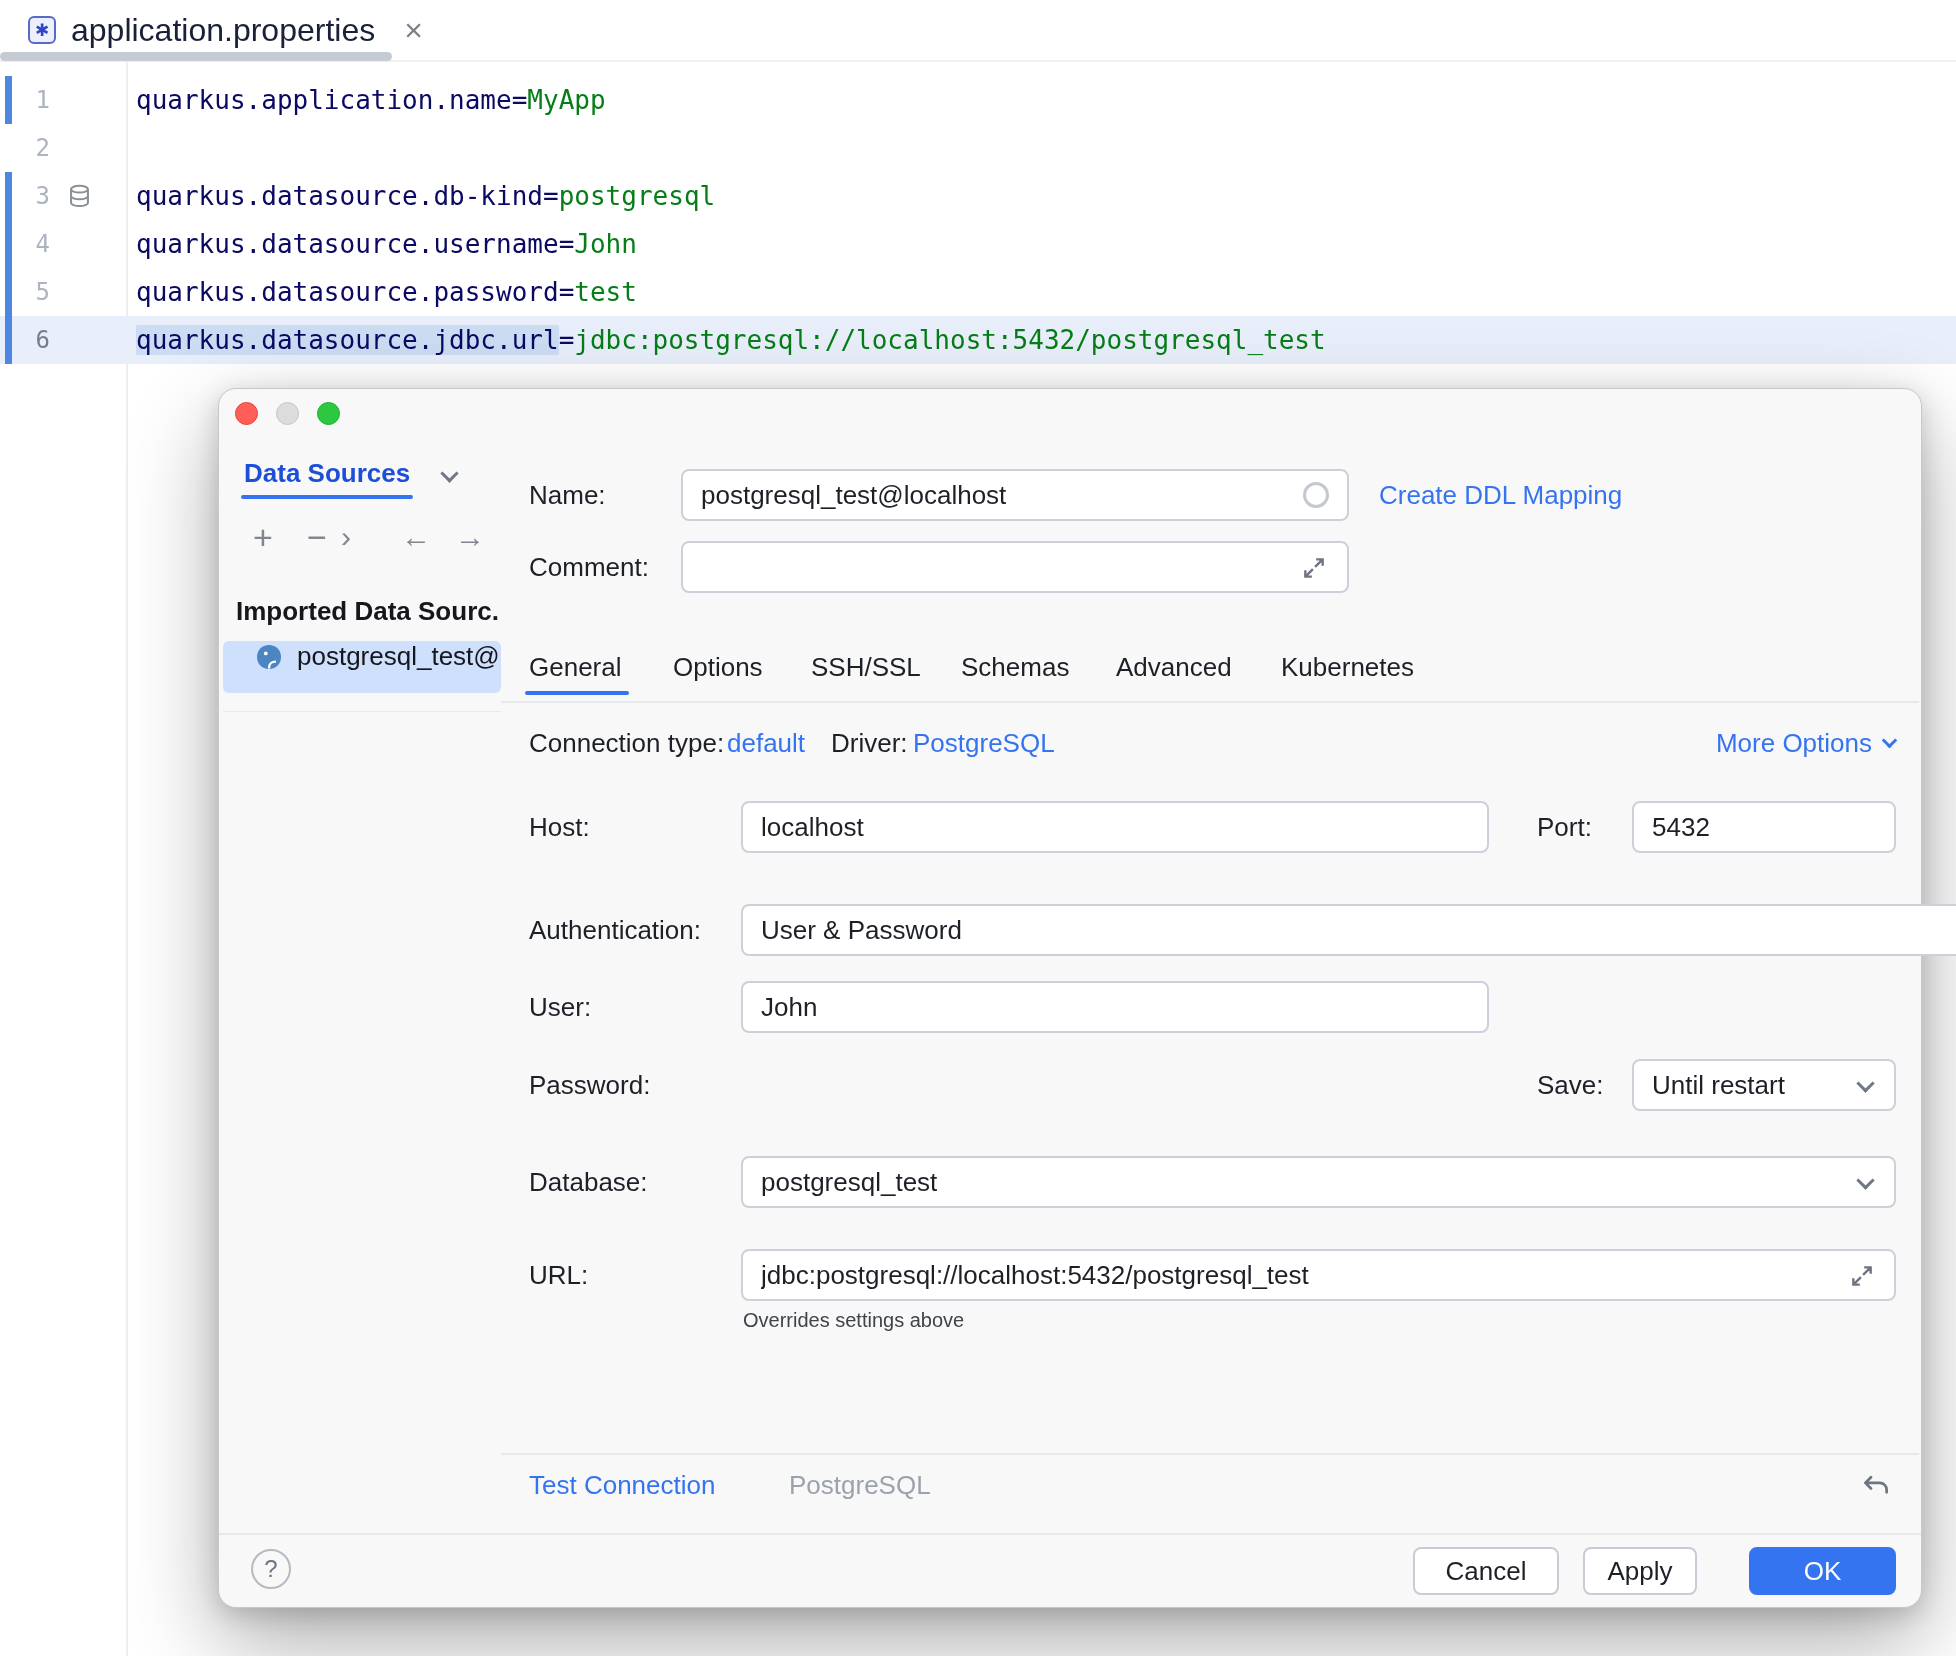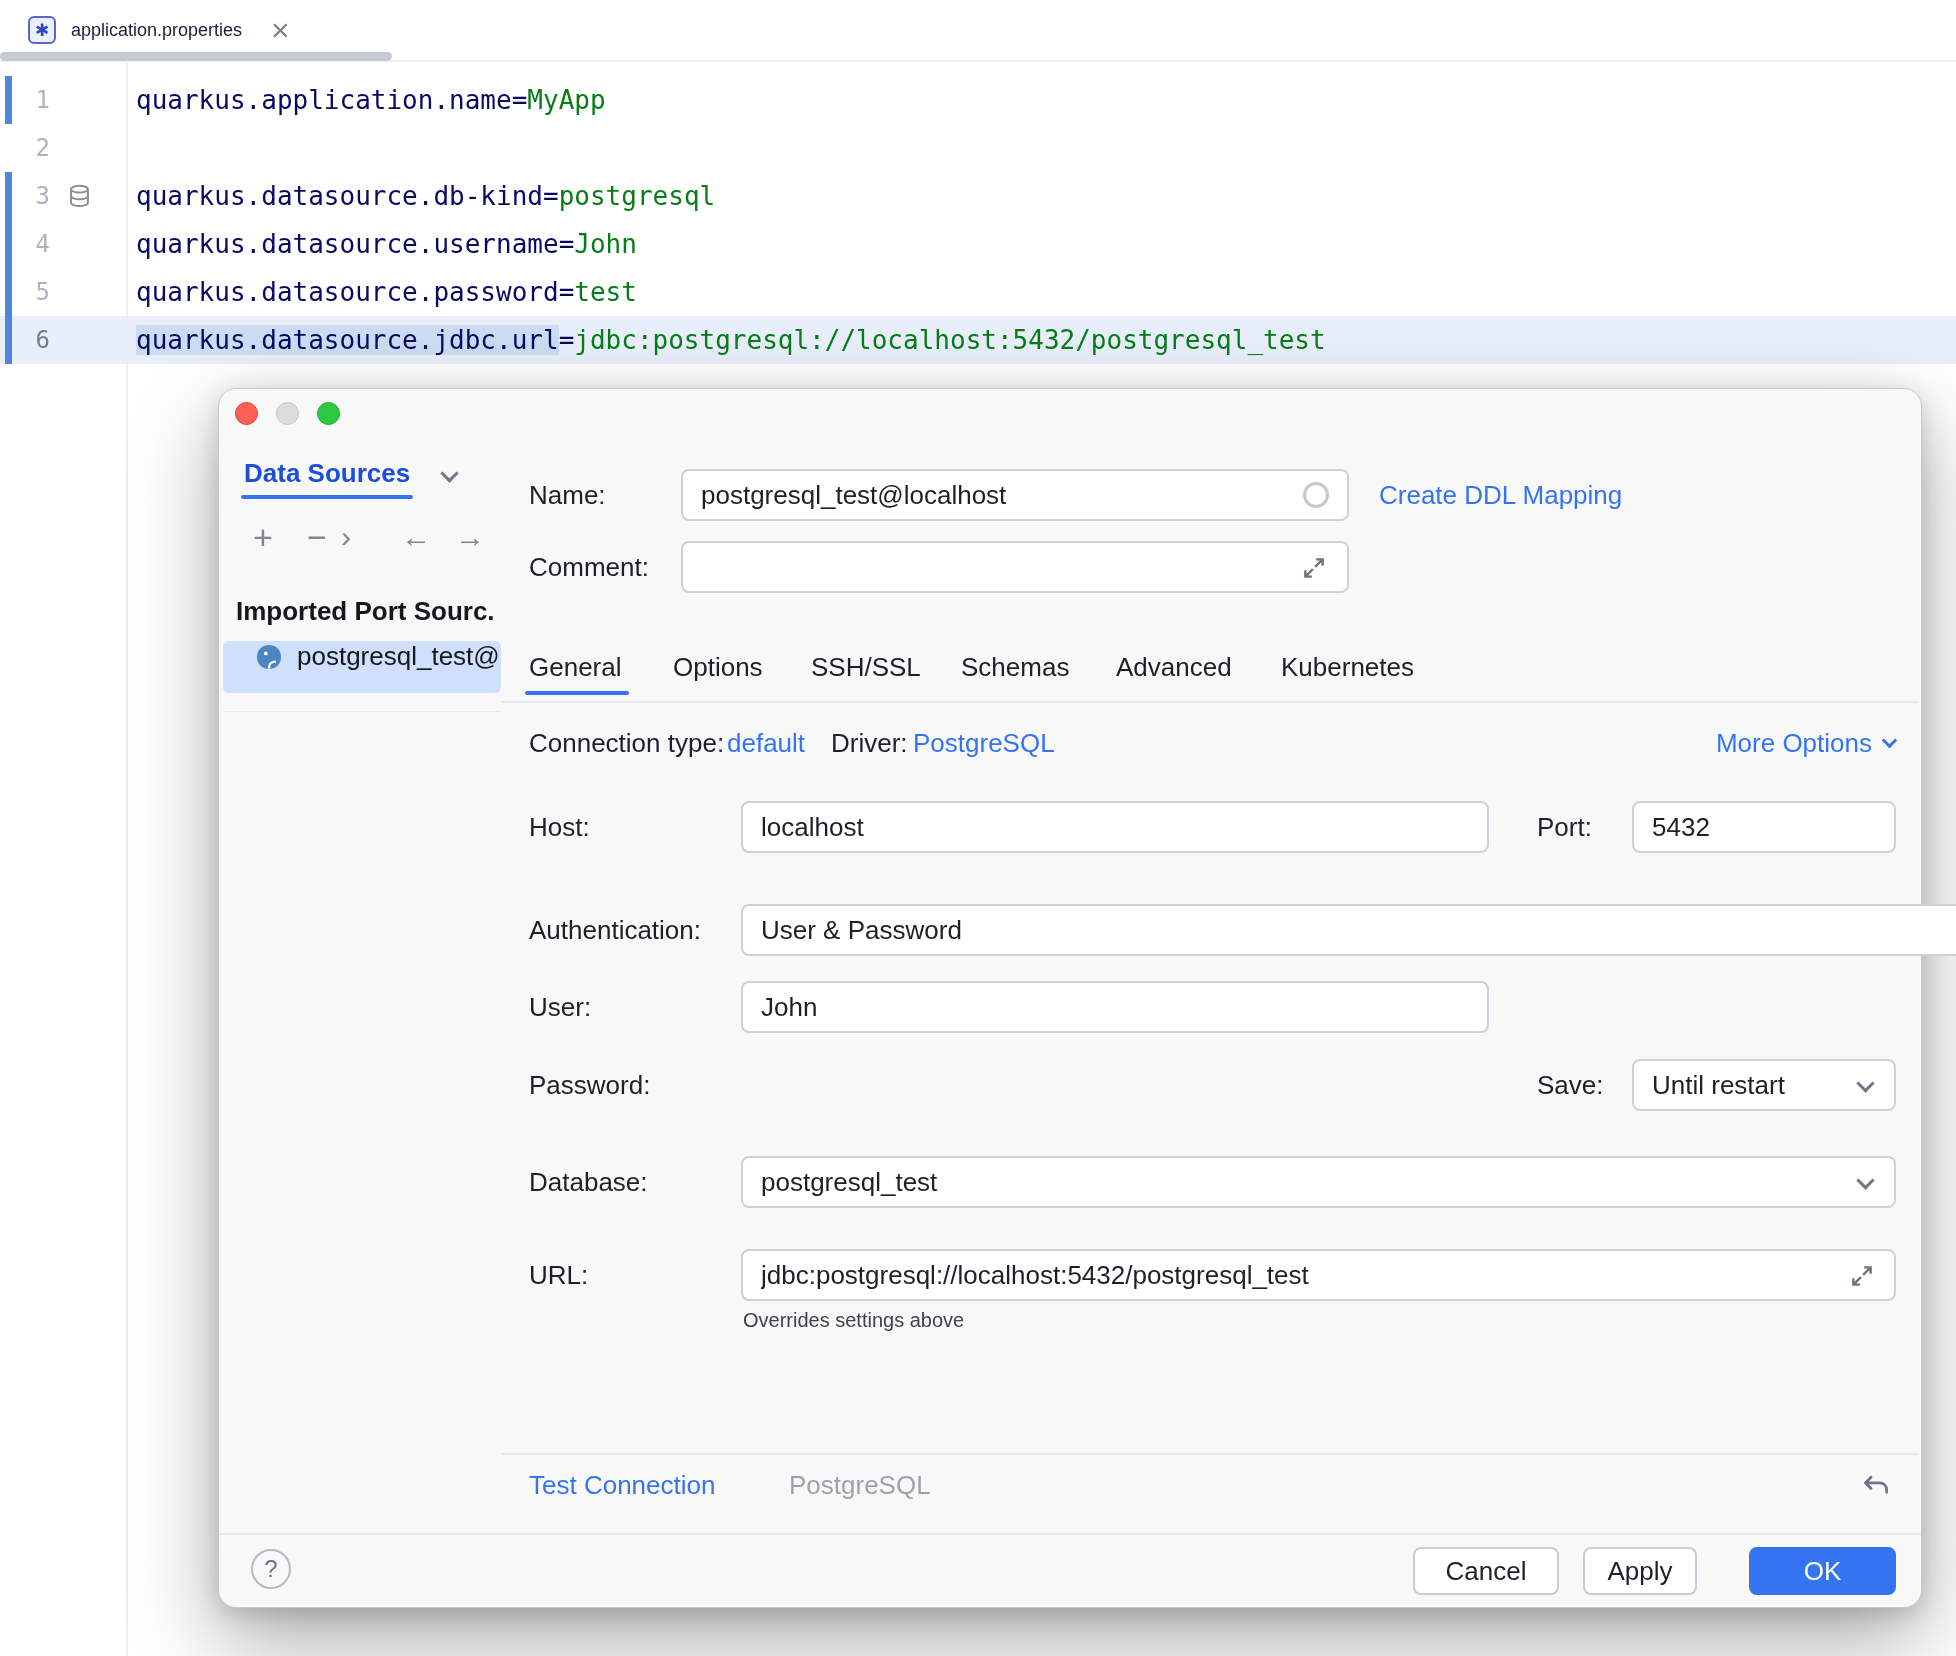--- a/index.html
+++ b/index.html
@@ -3,21 +3,21 @@
 <meta charset="utf-8">
 <style>
   * { margin:0; padding:0; box-sizing:border-box; }
   html,body { width:1956px; height:1656px; }
   body { position:relative; overflow:hidden; background:#fff; font-family:"Liberation Sans",sans-serif; color:#1d2026; }
 
   
   .tabbar { position:absolute; left:0; top:0; width:1956px; height:62px; background:#fff; border-bottom:2px solid #eef0f3; }
   .tab { position:absolute; left:0; top:0; height:60px; display:flex; align-items:center; padding:0 26px 0 28px; gap:15px; }
   .file-icon { width:28px; height:28px; border-radius:6px; background:#eceffc; border:2px solid #5a68c9; color:#2f45c5; display:flex; align-items:center; justify-content:center; font-size:17px; }
-  .tab-title { font-size:18px; color:#192038; }
+  .tab-title { font-size:32px; color:#192038; }
   .tab-close { font-size:32px; color:#7b8089; margin-left:14px; line-height:1; cursor:pointer; }
   .tab-indicator { position:absolute; left:0; top:52px; width:392px; height:9px; background:#c6cad3; border-radius:5px; }
 
   .gutter-divider { position:absolute; left:126px; top:62px; width:2px; height:1594px; background:#eceef2; }
 
   .code-area { position:absolute; left:0; top:76px; width:1956px; font-family:"DejaVu Sans Mono",monospace; font-size:26px; }
   .code-row { position:relative; display:flex; height:48px; align-items:center; }
   .code-row.current { background:var(--line-highlight,#e9eefb); }
   .changebar { position:absolute; left:5px; top:0; bottom:0; width:7px; background:#4e86e0; }
   .num { width:50px; text-align:right; font-size:24px; color:#aeb4bf; flex:0 0 auto; }
@@ -145,21 +145,21 @@
   <div class="sb-header">Data Sources</div>
   <span class="chev" style="left:224px; top:78px;"></span>
   <div class="sb-underline"></div>
 
   <span class="sb-tool" style="left:34px;">+</span>
   <span class="sb-tool" style="left:88px;">−</span>
   <span class="sb-tool" style="left:122px; font-size:30px;">›</span>
   <span class="sb-tool" style="left:182px; font-size:30px;">←</span>
   <span class="sb-tool" style="left:236px; font-size:30px;">→</span>
 
-  <div class="sb-section">Imported Port Sourc.</div>
+  <div class="sb-section">Imported Data Sourc.</div>
 
   <div class="sb-item">
     <svg viewBox="0 0 24 24" width="32" height="32">
         <path fill="#4b86c2" d="M12 3C6.5 3 3 7 3 12s3.5 9 9 9 9-4 9-9-3.5-9-9-9z"></path>
         <circle cx="9.6" cy="9.3" r="1.4" fill="#fff"></circle>
         <path d="M12 20.6c0-4 2-5.2 5.2-5.2" stroke="#fff" stroke-width="1.7" fill="none"></path>
       </svg>
     <span class="sb-item-label">postgresql_test@</span>
   </div>
   <div class="sb-divider"></div>

